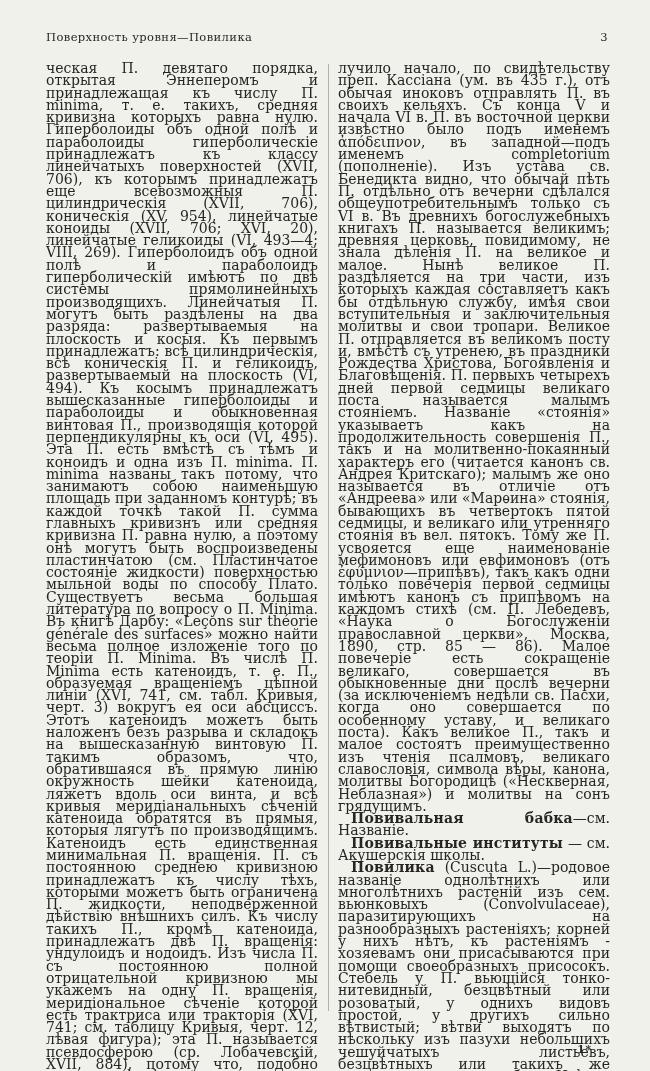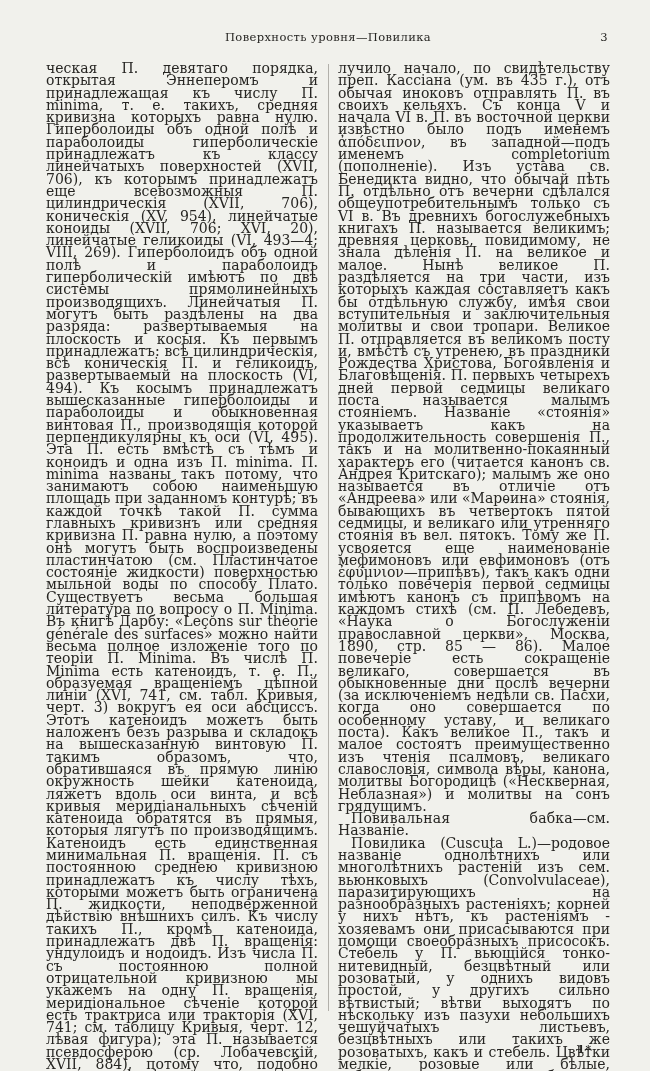--- a/index.html
+++ b/index.html
@@ -19,21 +19,20 @@
     top: 30px;
     left: 46px;
     right: 40px;
     height: 16px;
     font-size: 11.5px;
     letter-spacing: 0.4px;
   }
   .page-title {
     position: absolute;
     left: 0; right: 0;
-    text-align: center;
   }
   .page-number {
     position: absolute;
     right: 2px;
     top: 0;
   }
   .columns {
     position: absolute;
     top: 62px;
     left: 46px;
@@ -51,21 +50,21 @@
   }
   .col-divider {
     width: 1px;
     background: #b2b0aa;
     margin: 2px 9px 20px 10px;
     flex: 0 0 1px;
   }
   .column p { margin: 0; }
   p.cont { text-indent: 0; }
   p.entry { text-indent: 13px; }
-  .term { font-weight: normal; letter-spacing: 0.2px; }
+  .term { font-weight: bold; letter-spacing: 0.2px; }
   .sig {
     float: right;
     padding-left: 8px;
   }
   .footer-mark {
     position: absolute;
     right: 58px;
     bottom: 16px;
     font-size: 10.5px;
     font-weight: bold;
@@ -87,20 +86,21 @@
     <div class="column">
       <p class="cont"><span>ческая П. девятаго порядка, открытая Эннеперомъ и принадлежащая къ числу П. minima, т. е. такихъ, средняя кривизна которыхъ равна нулю. Гиперболоиды объ одной полѣ и параболоиды гиперболическіе принадлежатъ къ классу линейчатыхъ поверхностей (XVII, 706), къ которымъ принадлежатъ еще всевозможныя П. цилиндрическія (XVII, 706), коническія (XV, 954), линейчатые коноиды (XVII, 706; XVI, 20), линейчатые геликоиды (VI, 493—4; VIII, 269). Гиперболоидъ объ одной полѣ и параболоидъ гиперболическій имѣютъ по двѣ системы прямолинейныхъ производящихъ. Линейчатыя П. могутъ быть раздѣлены на два разряда: развертываемыя на плоскость и косыя. Къ первымъ принадлежатъ: всѣ цилиндрическія, всѣ коническія П. и геликоидъ, развертываемый на плоскость (VI, 494). Къ косымъ принадлежатъ вышесказанные гиперболоиды и параболоиды и обыкновенная винтовая П., производящія которой перпендикулярны къ оси (VI, 495). Эта П. есть вмѣстѣ съ тѣмъ и коноидъ и одна изъ П. minima. П. minima названы такъ потому, что занимаютъ собою наименьшую площадь при заданномъ контурѣ; въ каждой точкѣ такой П. сумма главныхъ кривизнъ или средняя кривизна П. равна нулю, а поэтому онѣ могутъ быть воспроизведены пластинчатою (см. Пластинчатое состояніе жидкости) поверхностью мыльной воды по способу Плато. Существуетъ весьма большая литература по вопросу о П. Minima. Въ книгѣ Дарбу: «Leçons sur théorie générale des surfaces» можно найти весьма полное изложеніе того по теоріи П. Minima. Въ числѣ П. Minima есть катеноидъ, т. е. П., образуемая вращеніемъ цѣпной линіи (XVI, 741, см. табл. Кривыя, черт. 3) вокругъ ея оси абсциссъ. Этотъ катеноидъ можетъ быть наложенъ безъ разрыва и складокъ на вышесказанную винтовую П. такимъ образомъ, что, обратившаяся въ прямую линію окружность шейки катеноида, ляжетъ вдоль оси винта, и всѣ кривыя меридіанальныхъ сѣченій катеноида обратятся въ прямыя, которыя лягутъ по производящимъ. Катеноидъ есть единственная минимальная П. вращенія. П. съ постоянною среднею кривизною принадлежатъ къ числу тѣхъ, которыми можетъ быть ограничена П. жидкости, неподверженной дѣйствію внѣшнихъ силъ. Къ числу такихъ П., кромѣ катеноида, принадлежатъ двѣ П. вращенія: ундулоидъ и нодоидъ. Изъ числа П. съ постоянною полной отрицательной кривизною мы укажемъ на одну П. вращенія, меридіональное сѣченіе которой есть трактриса или тракторія (XVI, 741; см. таблицу Кривыя, черт. 12, лѣвая фигура); эта П. называется псевдосферою (ср. Лобачевскій, XVII, 884), потому что, подобно какъ на сферѣ, можно переносить фигуру, начерченную на ней, на другую часть П. съ сохраненіемъ длинъ дугъ, угловъ и величинъ площадей. О величинахъ площадей замкнутыхъ П. см. Площадь.</span> <span class="sig">Д. Б.</span></p>
       <p class="entry"><b class="term">Повечеріе</b><span> — одна изъ повседневныхъ церковныхъ службъ православной церкви. По-</span></p>
     </div>
 
     <div class="col-divider"></div>
 
     <div class="column">
       <p class="cont"><span>лучило начало, по свидѣтельству преп. Кассіана (ум. въ 435 г.), отъ обычая иноковъ отправлять П. въ своихъ кельяхъ. Съ конца V и начала VI в. П. въ восточной церкви извѣстно было подъ именемъ ἀπόδειπνον, въ западной—подъ именемъ completorium (пополненіе). Изъ устава св. Бенедикта видно, что обычай пѣть П. отдѣльно отъ вечерни сдѣлался общеупотребительнымъ только съ VI в. Въ древнихъ богослужебныхъ книгахъ П. называется великимъ; древняя церковь, повидимому, не знала дѣленія П. на великое и малое. Нынѣ великое П. раздѣляется на три части, изъ которыхъ каждая составляетъ какъ бы отдѣльную службу, имѣя свои вступительныя и заключительныя молитвы и свои тропари. Великое П. отправляется въ великомъ посту и, вмѣстѣ съ утренею, въ праздники Рождества Христова, Богоявленія и Благовѣщенія. П. первыхъ четырехъ дней первой седмицы великаго поста называется малымъ стояніемъ. Названіе «стоянія» указываетъ какъ на продолжительность совершенія П., такъ и на молитвенно-покаянный характеръ его (читается канонъ св. Андрея Критскаго); малымъ же оно называется въ отличіе отъ «Андреева» или «Марѳина» стоянія, бывающихъ въ четвертокъ пятой седмицы, и великаго или утренняго стоянія въ вел. пятокъ. Тому же П. усвояется еще наименованіе мефимоновъ или евфимоновъ (отъ ἐφύμνιον—припѣвъ), такъ какъ одни только повечерія первой седмицы имѣютъ канонъ съ припѣвомъ на каждомъ стихѣ (см. П. Лебедевъ, «Наука о Богослуженіи православной церкви», Москва, 1890, стр. 85 — 86). Малое повечеріе есть сокращеніе великаго, совершается въ обыкновенные дни послѣ вечерни (за исключеніемъ недѣли св. Пасхи, когда оно совершается по особенному уставу, и великаго поста). Какъ великое П., такъ и малое состоятъ преимущественно изъ чтенія псалмовъ, великаго славословія, символа вѣры, канона, молитвы Богородицѣ («Нескверная, Неблазная») и молитвы на сонъ грядущимъ.</span></p>
       <p class="entry"><b class="term">Повивальная бабка</b><span>—см. Названіе.</span></p>
+      <p class="entry"><b class="term">Повивальные институты</b><span> — см. Акушерскія школы.</span></p>
       <p class="entry"><b class="term">Повилика</b><span> (Cuscuta L.)—родовое названіе однолѣтнихъ или многолѣтнихъ растеній изъ сем. вьюнковыхъ (Convolvulaceae), паразитирующихъ на разнообразныхъ растеніяхъ; корней у нихъ нѣтъ, къ растеніямъ - хозяевамъ они присасываются при помощи своеобразныхъ присосокъ. Стебель у П. вьющійся тонко-нитевидный, безцвѣтный или розоватый, у однихъ видовъ простой, у другихъ сильно вѣтвистый; вѣтви выходятъ по нѣскольку изъ пазухи небольшихъ чешуйчатыхъ листьевъ, безцвѣтныхъ или такихъ же розоватыхъ, какъ и стебель. Цвѣтки мелкіе, розовые или бѣлые, собранные плотными клубочками въ пазухѣ листьевъ. Околоцвѣтникъ двойной, состоящій изъ 5—4 лопастной или раздѣльной чашечки, 5 — 4 лопастнаго колокольчатаго или трубчатаго вѣнчика, съ чешуйками подъ основаніемъ тычинокъ; тычинокъ 5; пестикъ съ верхнею двугнѣ-</span></p>
     </div>
 
   </div>
 
   <div class="footer-mark">1*</div>
 
 </div>
 
 </body></html>

